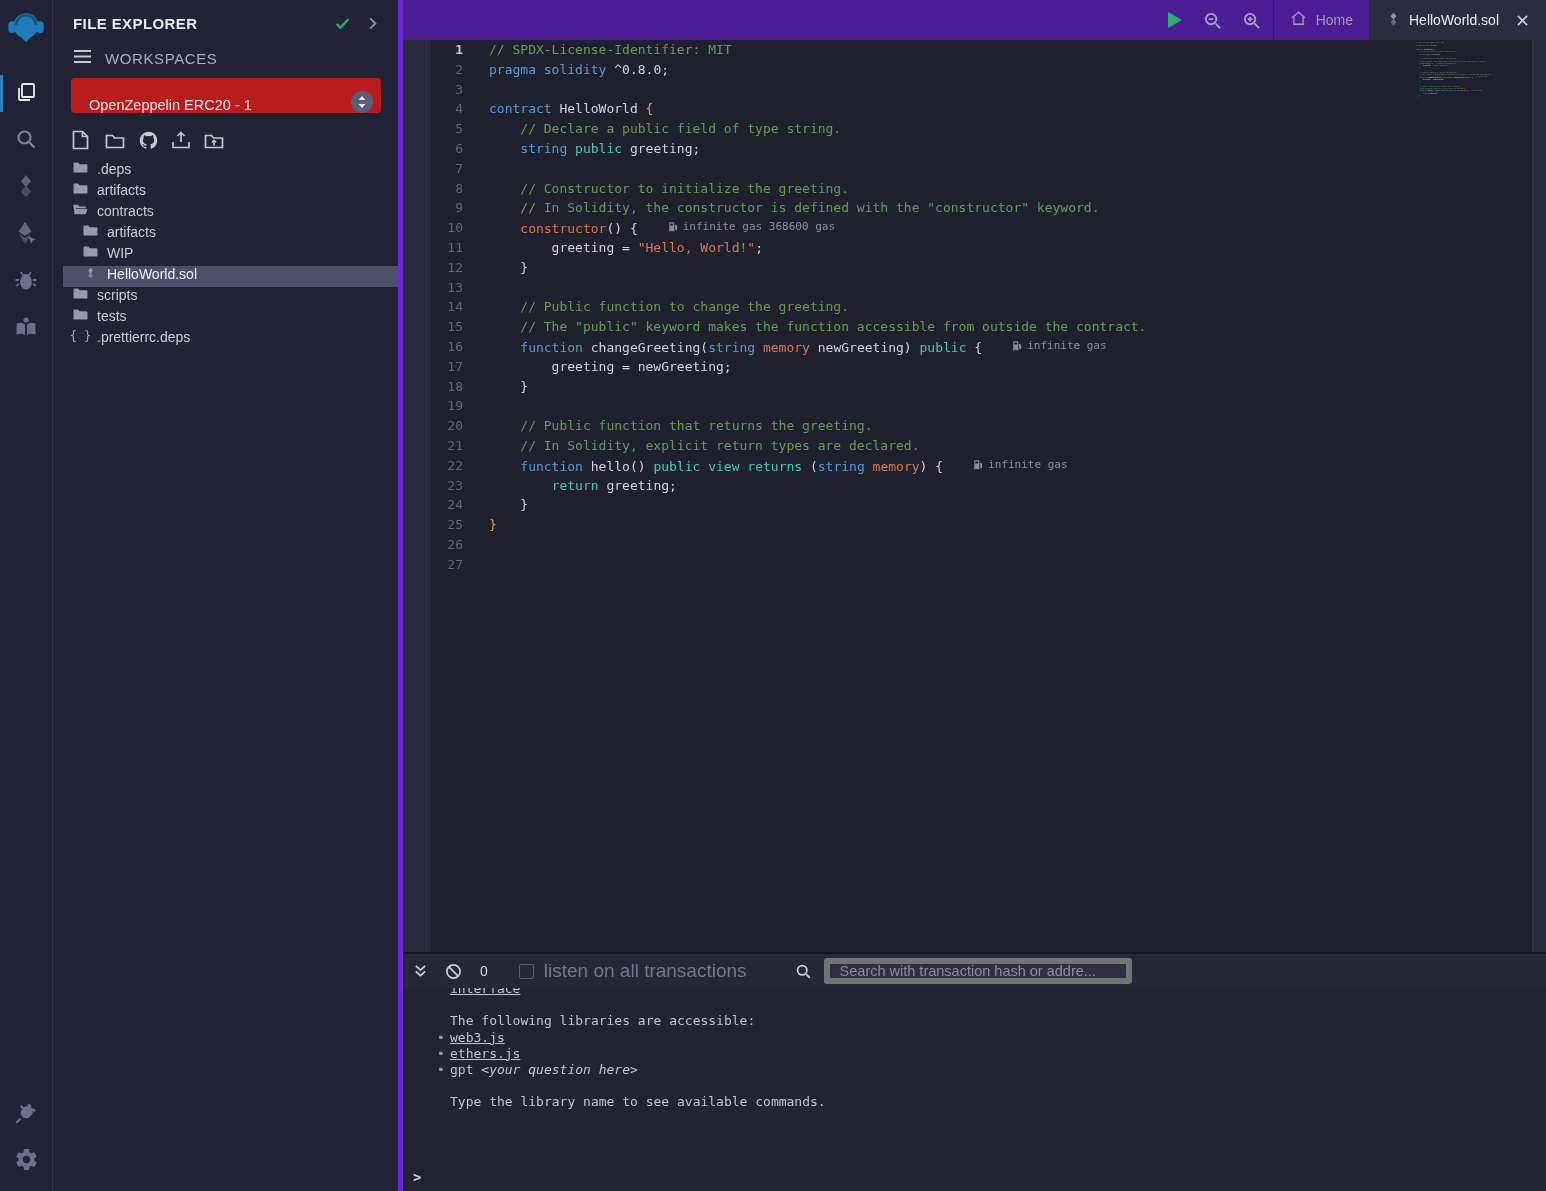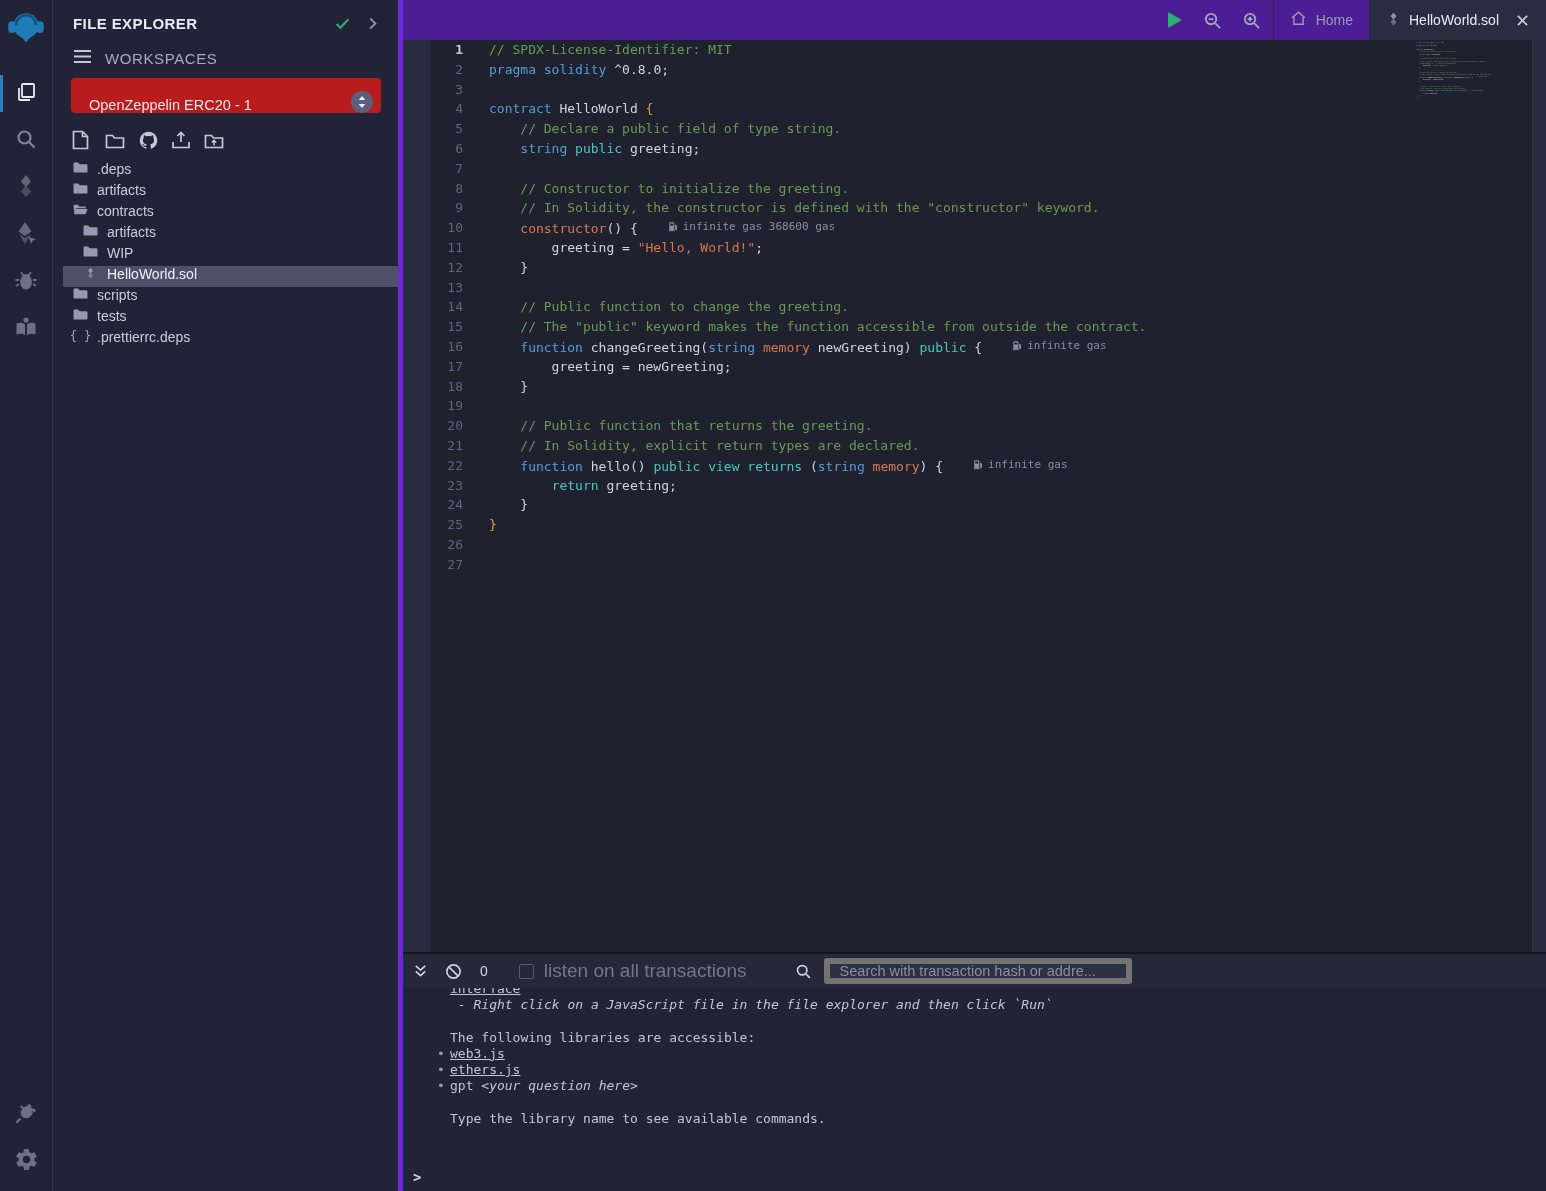--- a/index.html
+++ b/index.html
@@ -496,21 +496,20 @@
         <span class="ticon t-search-ic">
           <svg width="17" height="17" viewBox="0 0 20 20" fill="none" stroke="currentColor" stroke-width="2">
               <circle cx="8.5" cy="8.5" r="5.5"></circle>
               <path d="M13 13l4.5 4.5"></path>
             </svg>
         </span>
         <input class="t-input" placeholder="Search with transaction hash or addre..." style="">
       </div>
       <div class="term-body" id="termbody">
         <div class="term-line first"><span class="t-link">interface</span></div>
-          <div class="term-line"><span class="t-it"> - Right click on a JavaScript file in the file explorer and then click `Run`</span></div>
           <div class="term-line"></div>
           <div class="term-line"><span>The following libraries are accessible:</span></div>
           <div class="term-line"><span class="t-bullet">•</span><span class="t-link">web3.js</span></div>
           <div class="term-line"><span class="t-bullet">•</span><span class="t-link">ethers.js</span></div>
           <div class="term-line"><span class="t-bullet">•</span><span>gpt </span><span class="t-it">&lt;your question here&gt;</span></div>
           <div class="term-line"></div>
           <div class="term-line"><span>Type the library name to see available commands.</span></div>
           <span class="prompt">&gt;</span>
       </div>
     </div>

